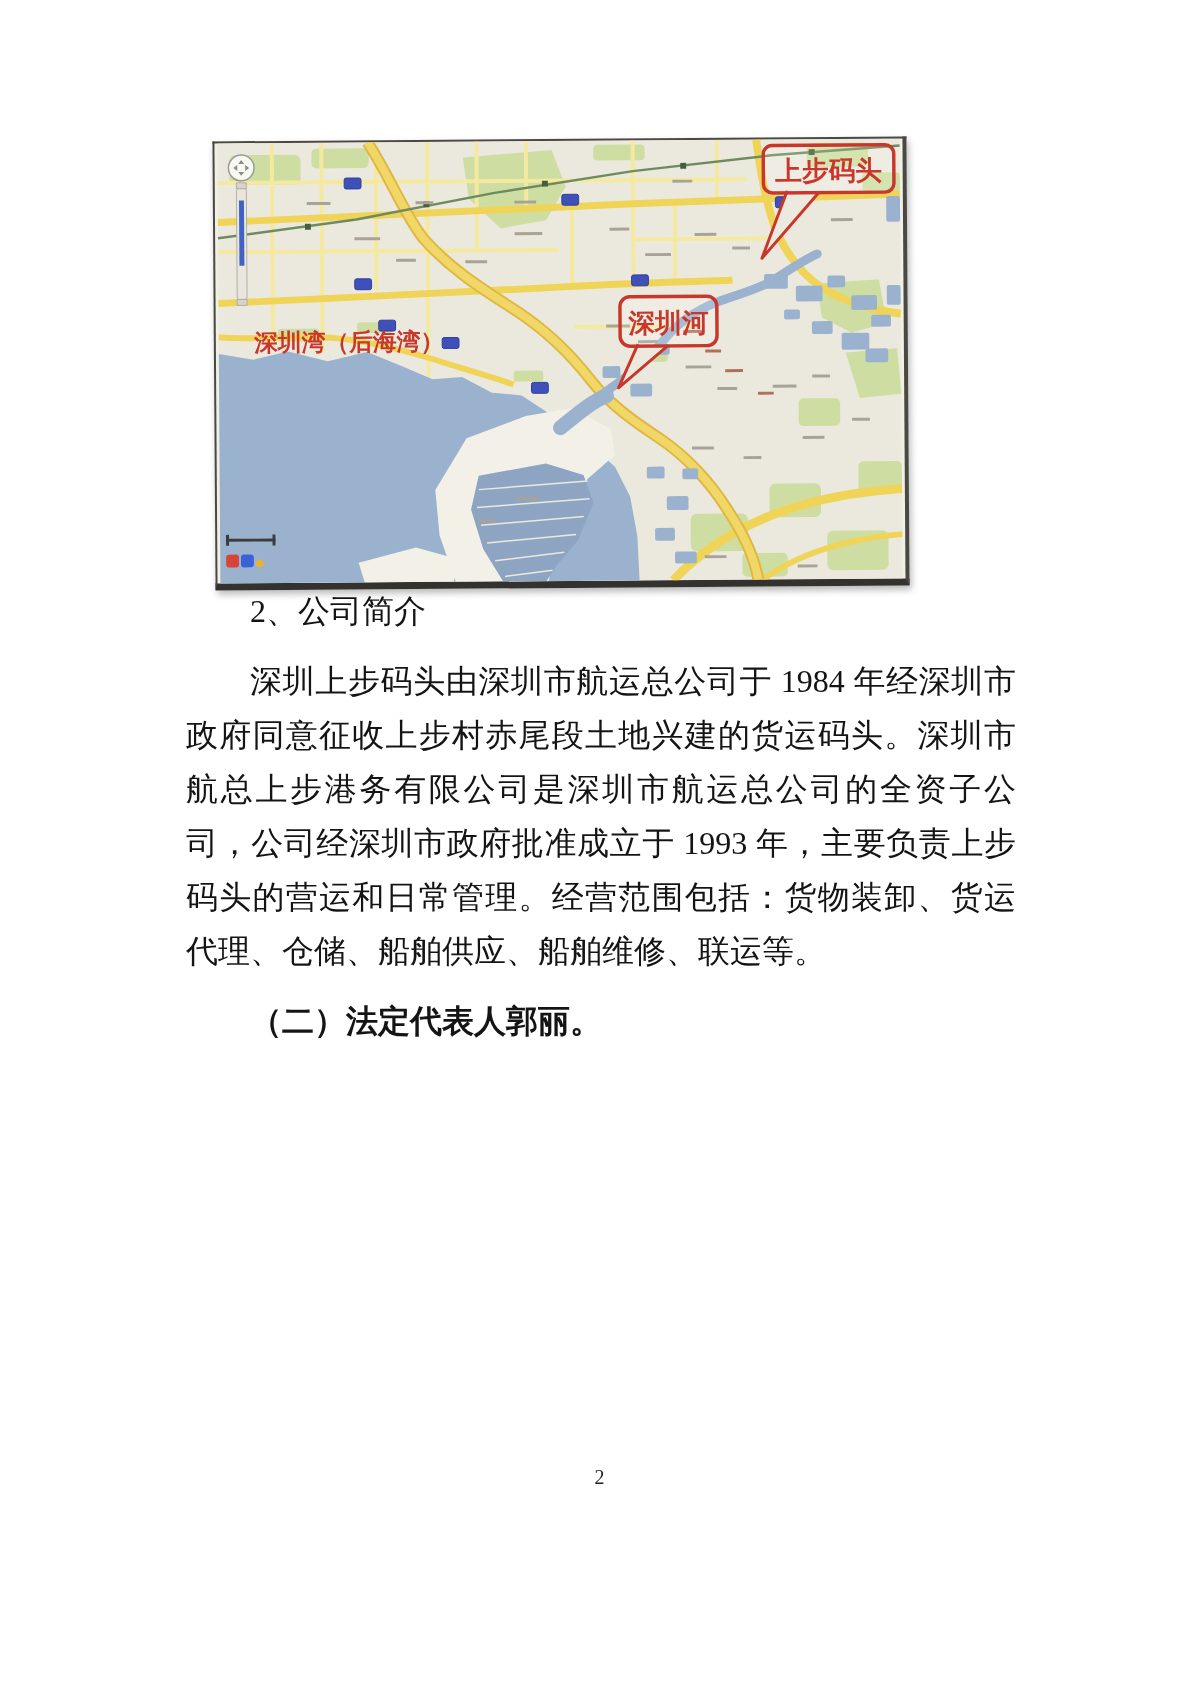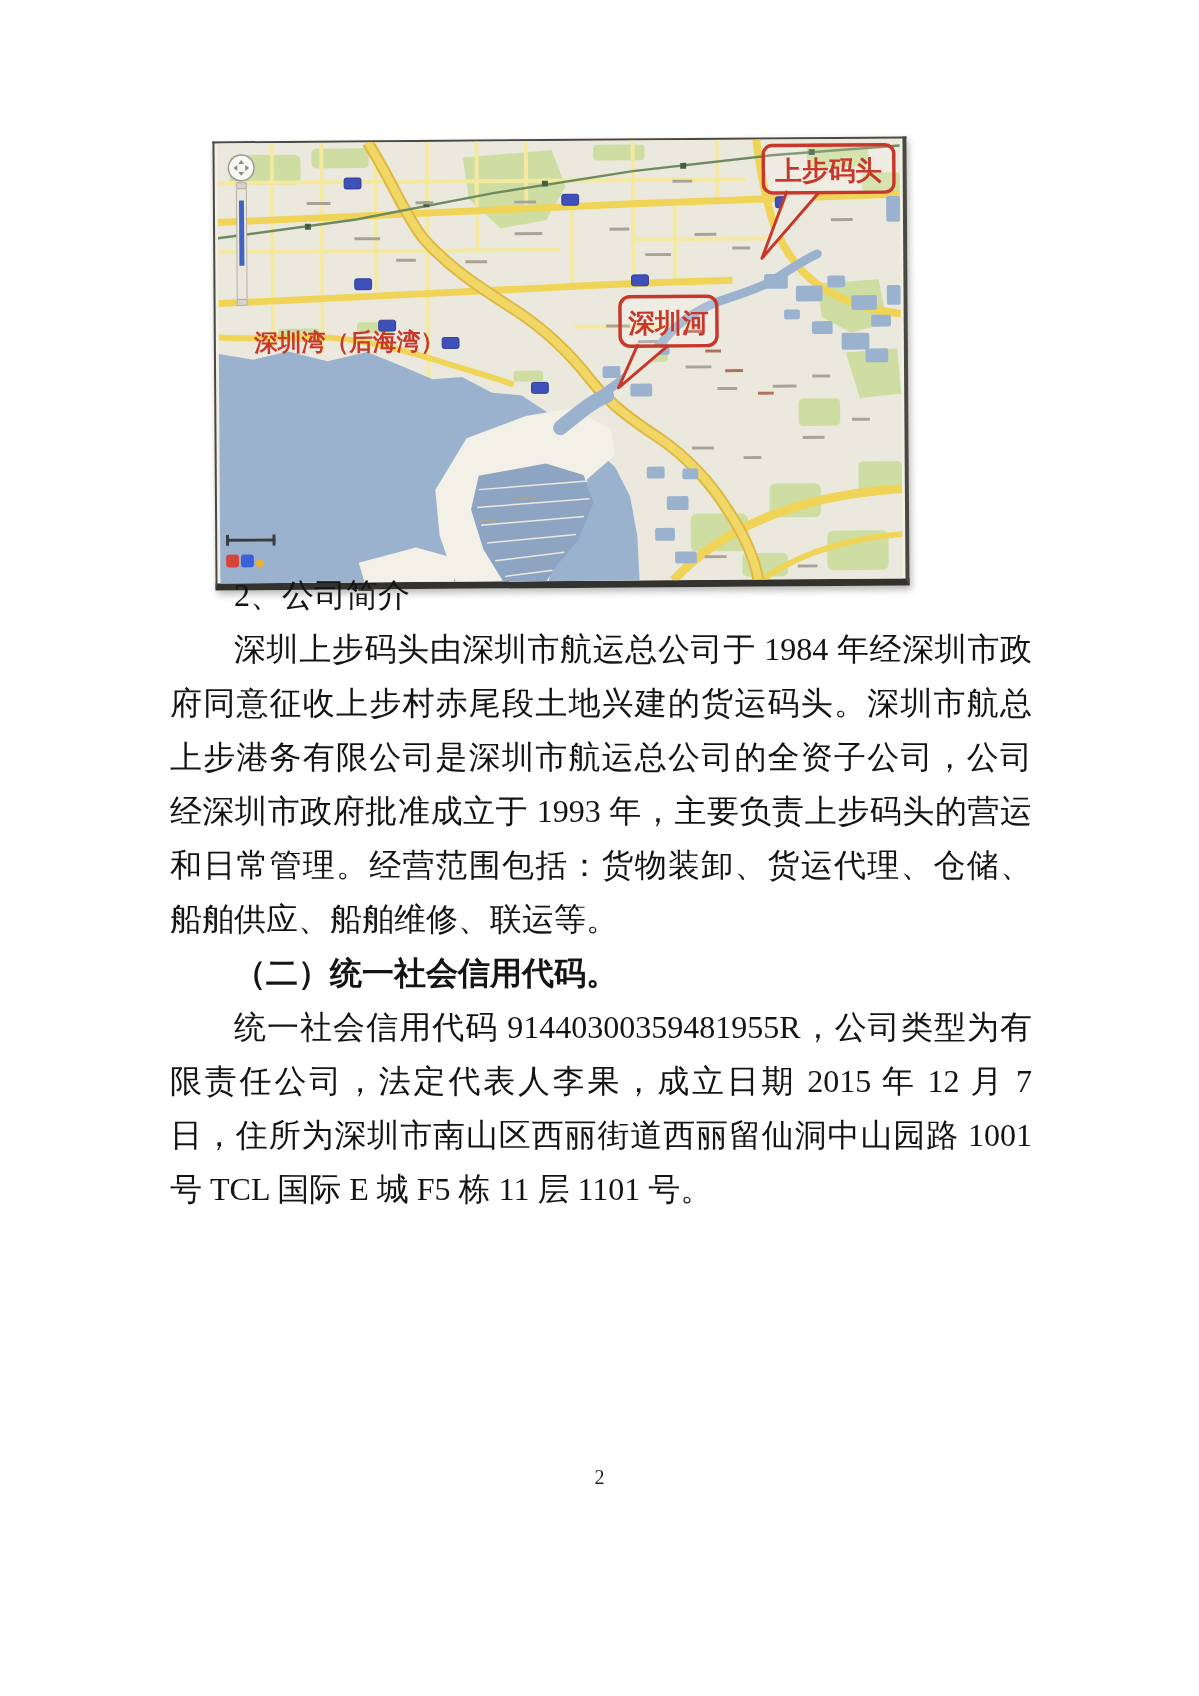--- a/index.html
+++ b/index.html
@@ -25,21 +25,21 @@
   }
   .map-photo svg { display: block; width: 100%; height: 100%; }
   .text-block {
     position: absolute;
     left: 170px; top: 568px;
     width: 862px;
     font-size: 32px;
     line-height: 54px;
   }
   .text-block p {
-    margin: 0;
+    margin: 16px;
     text-align: justify;
     text-indent: 64px;
   }
   .text-block p.no-justify { text-align: left; }
   .text-block p.heading-bold {
     font-family: "Liberation Sans", sans-serif;
     font-weight: bold;
     text-align: left;
   }
   .page-num {
@@ -249,17 +249,16 @@
       <path d="M576,52 L550,120 L608,54" fill="#eceadf" stroke="#c8372a" stroke-width="3" stroke-linejoin="round"></path>
       <rect x="552" y="6" width="132" height="48" rx="9" fill="rgba(255,255,255,0.15)" stroke="#c8372a" stroke-width="3.5"></rect>
       <text x="618" y="41" text-anchor="middle" font-size="27" font-weight="bold" fill="#c8372a">上步码头</text>
     </g>
   </svg>
 </div>
 
 <div class="text-block">
   <p class="no-justify">2、公司简介</p>
   <p>深圳上步码头由深圳市航运总公司于 1984 年经深圳市政府同意征收上步村赤尾段土地兴建的货运码头。深圳市航总上步港务有限公司是深圳市航运总公司的全资子公司，公司经深圳市政府批准成立于 1993 年，主要负责上步码头的营运和日常管理。经营范围包括：货物装卸、货运代理、仓储、船舶供应、船舶维修、联运等。</p>
-  <p class="heading-bold">（二）统一社会信用代码。</p>
-  <p>统一社会信用代码 91440300359481955R，公司类型为有限责任公司，法定代表人李果，成立日期 2015 年 12 月 7 日，住所为深圳市南山区西丽街道西丽留仙洞中山园路 1001 号 TCL 国际 E 城 F5 栋 11 层 1101 号。</p>
+  <p class="heading-bold">（二）法定代表人郭丽。</p>
 </div>
 
 <div class="page-num">2</div>
 
 </body></html>

